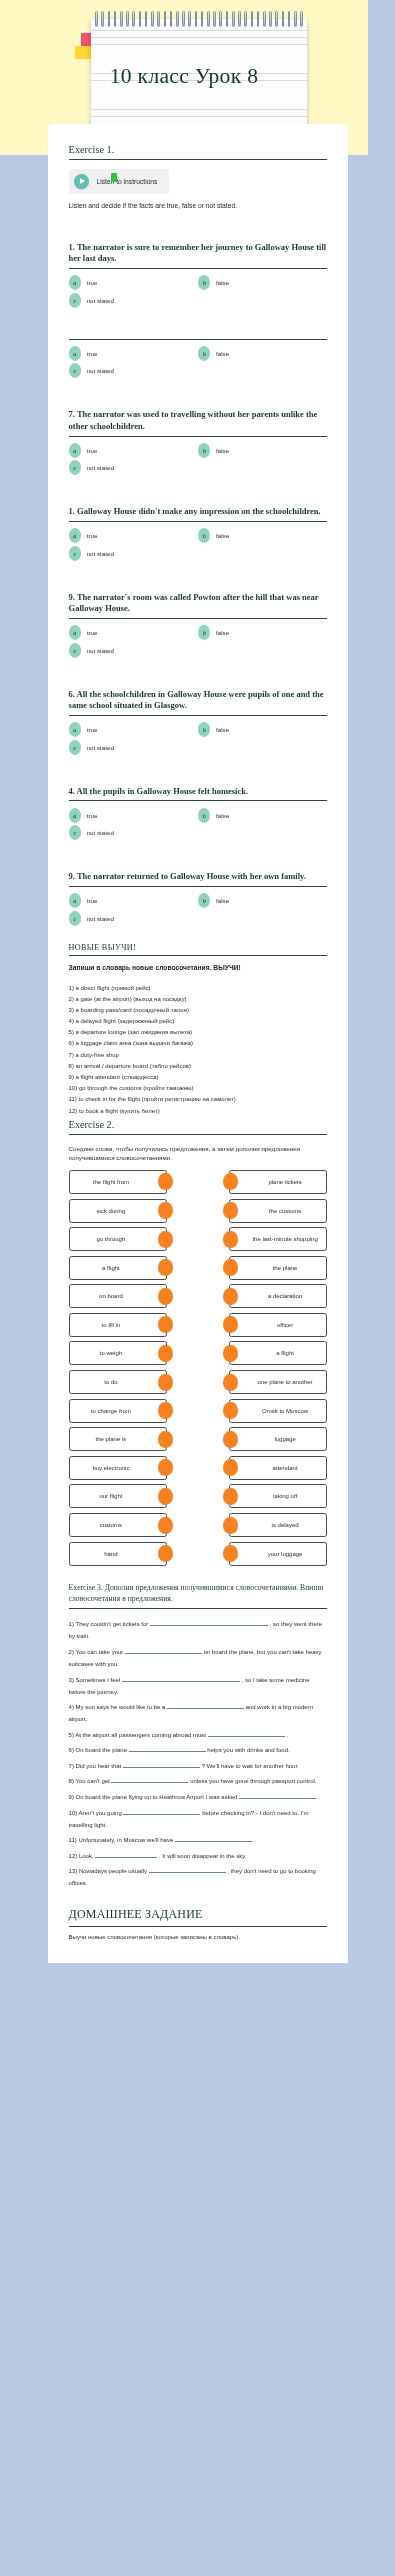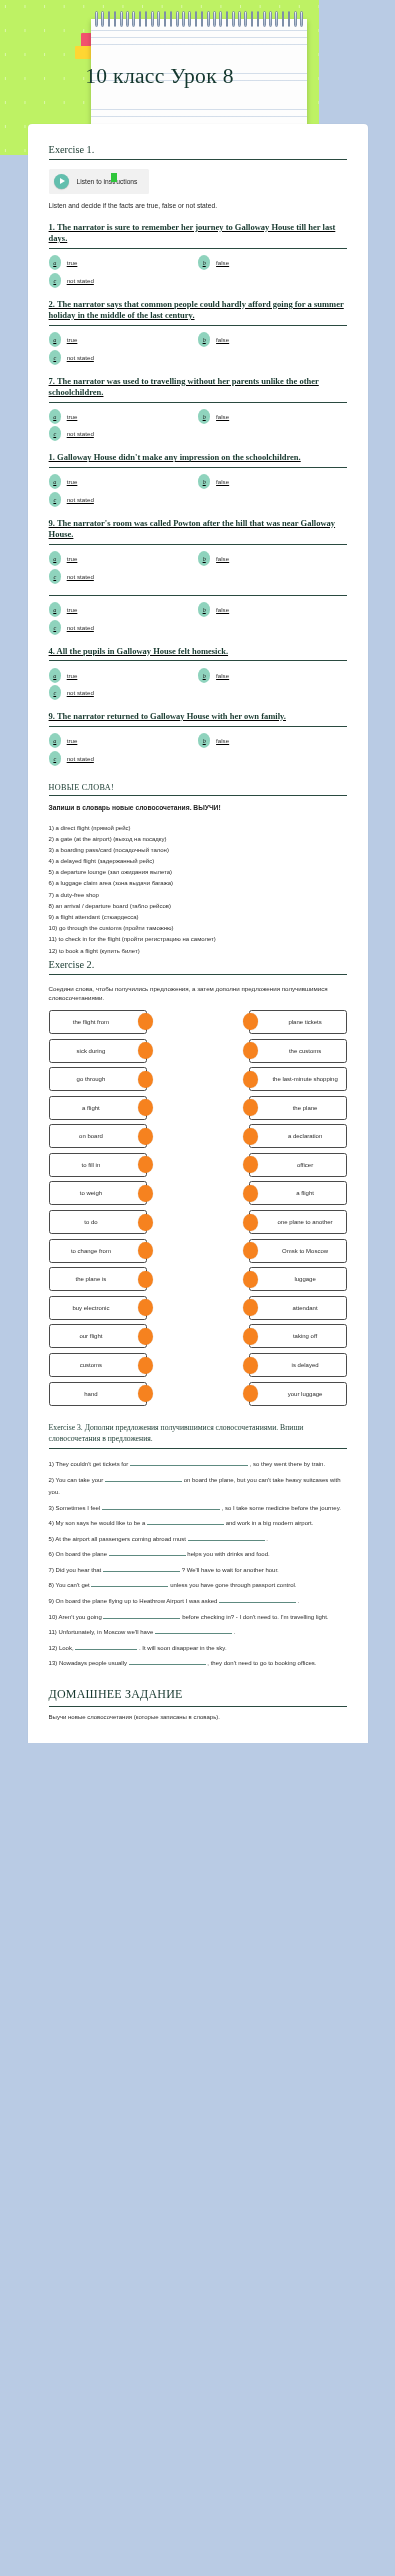--- a/index.html
+++ b/index.html
@@ -7,23 +7,23 @@
   body {
     font-family: "Liberation Sans", sans-serif;
     background: #b9cbe4;
     width: 396px;
     position: relative;
   }
 
   
   .hero {
     position: relative;
-    width: 319px;
+    width: 368px;
     height: 155px;
-    background: #bef264;
+    background: #fef9c3;
     overflow: hidden;
   }
   .hero-dots {
     position: absolute;
     inset: 0;
     background-image:
       radial-gradient(ellipse 1px 2.6px at 5.2px 6.2px, rgba(255,255,255,.45) 60%, transparent 61%);
     background-size: 19.6px 24px;
   }
   .notepad {
@@ -66,21 +66,21 @@
   }
   .tab { position: absolute; width: 11.3px; height: 13.4px; border-radius: 1px; }
   .tab-pink   { background: #f2526e; left: 81px; top: 33px; height: 14.4px;}
   .tab-yellow { background: #ffd633; left: 75px; top: 46px; width: 17.5px; height: 13.4px;}
   .tab-orange { background: #f7931e; left: 82px; top: 131px; width: 10.3px; height: 15.5px;}
   .tab-green  { position:absolute; background: #2fc63b; left: 111px; top: 173px; width: 6.2px; height: 9.3px; z-index: 6;}
 
   
   .sheet {
     position: relative;
-    width: 340px;
+    width: 300px;
     margin: -31px auto 0 auto;
     background: #fff;
     border-radius: 4.1px 4.1px 0 0;
     padding: 14.4px 20.6px 20.6px 20.6px;
     z-index: 4;
     box-shadow: 0 0.5px 1.5px rgba(0,0,0,.08);
   }
 
   h2.ex-title {
     font-family: "Liberation Serif", serif;
@@ -122,21 +122,21 @@
   .audio-label { font-size: 6.7px; color: #262626; }
 
   .instr {
     font-size: 6.7px;
     color: #262626;
     margin-top: 7.2px;
     line-height: 1.5;
   }
 
   
-  .q-block { margin-top: 11px; text-decoration: underline; }
+  .q-block { margin-top: 31px; }
   .q-text {
     font-family: "Liberation Serif", serif;
     font-size: 8.5px;
     color: #18392f;
     line-height: 1.32;
     font-weight: bold;
   }
   .q-rule { border: none; border-top: 0.5px solid #2a4a40; margin: 3.6px 0 6.2px 0; }
   .opts { position: relative; }
   .opt-row { display: flex; margin-bottom: 2.6px; }
@@ -338,21 +338,20 @@
      </div>
      <div class="opt-row">
        <div class="opt">
               <span class="bullet">c</span>
               <span class="opt-label">not stated</span>
             </div>
      </div>
    </div>
       </div>
       <div class="q-block">
-        <div class="q-text">2. The narrator says that common people could hardly afford going for a summer holiday in the middle of the last century.</div>
    <hr class="q-rule">
    <div class="opts">
      <div class="opt-row">
        <div class="opt">
               <span class="bullet">a</span>
               <span class="opt-label">true</span>
             </div>
        <div class="opt">
               <span class="bullet">b</span>
               <span class="opt-label">false</span>
@@ -426,20 +425,21 @@
      </div>
      <div class="opt-row">
        <div class="opt">
               <span class="bullet">c</span>
               <span class="opt-label">not stated</span>
             </div>
      </div>
    </div>
       </div>
       <div class="q-block">
+        <div class="q-text">6. All the schoolchildren in Galloway House were pupils of one and the same school situated in Glasgow.</div>
    <hr class="q-rule">
    <div class="opts">
      <div class="opt-row">
        <div class="opt">
               <span class="bullet">a</span>
               <span class="opt-label">true</span>
             </div>
        <div class="opt">
               <span class="bullet">b</span>
               <span class="opt-label">false</span>
@@ -493,21 +493,21 @@
        <div class="opt">
               <span class="bullet">c</span>
               <span class="opt-label">not stated</span>
             </div>
      </div>
    </div>
       </div>
     </div>
 
   
-  <div class="vocab-head">НОВЫЕ СЛОВА!</div>
+  <div class="vocab-head">НОВЫЕ ВЫУЧИ!</div>
   <hr class="rule-thin" style="border:none;border-top:0.5px solid #2a4a40;margin:3.1px 0 0 0;">
   <div class="vocab-sub">Запиши в словарь новые словосочетания. ВЫУЧИ!</div>
   <div class="vocab-list" id="vocab-list">
       <div class="vocab-item">1) a direct flight (прямой рейс)</div>
       <div class="vocab-item">2) a gate (at the airport) (выход на посадку)</div>
       <div class="vocab-item">3) a boarding pass/card (посадочный талон)</div>
       <div class="vocab-item">4) a delayed flight (задержанный рейс)</div>
       <div class="vocab-item">5) a departure lounge (зал ожидания вылета)</div>
       <div class="vocab-item">6) a luggage claim area (зона выдачи багажа)</div>
       <div class="vocab-item">7) a duty-free shop</div>

